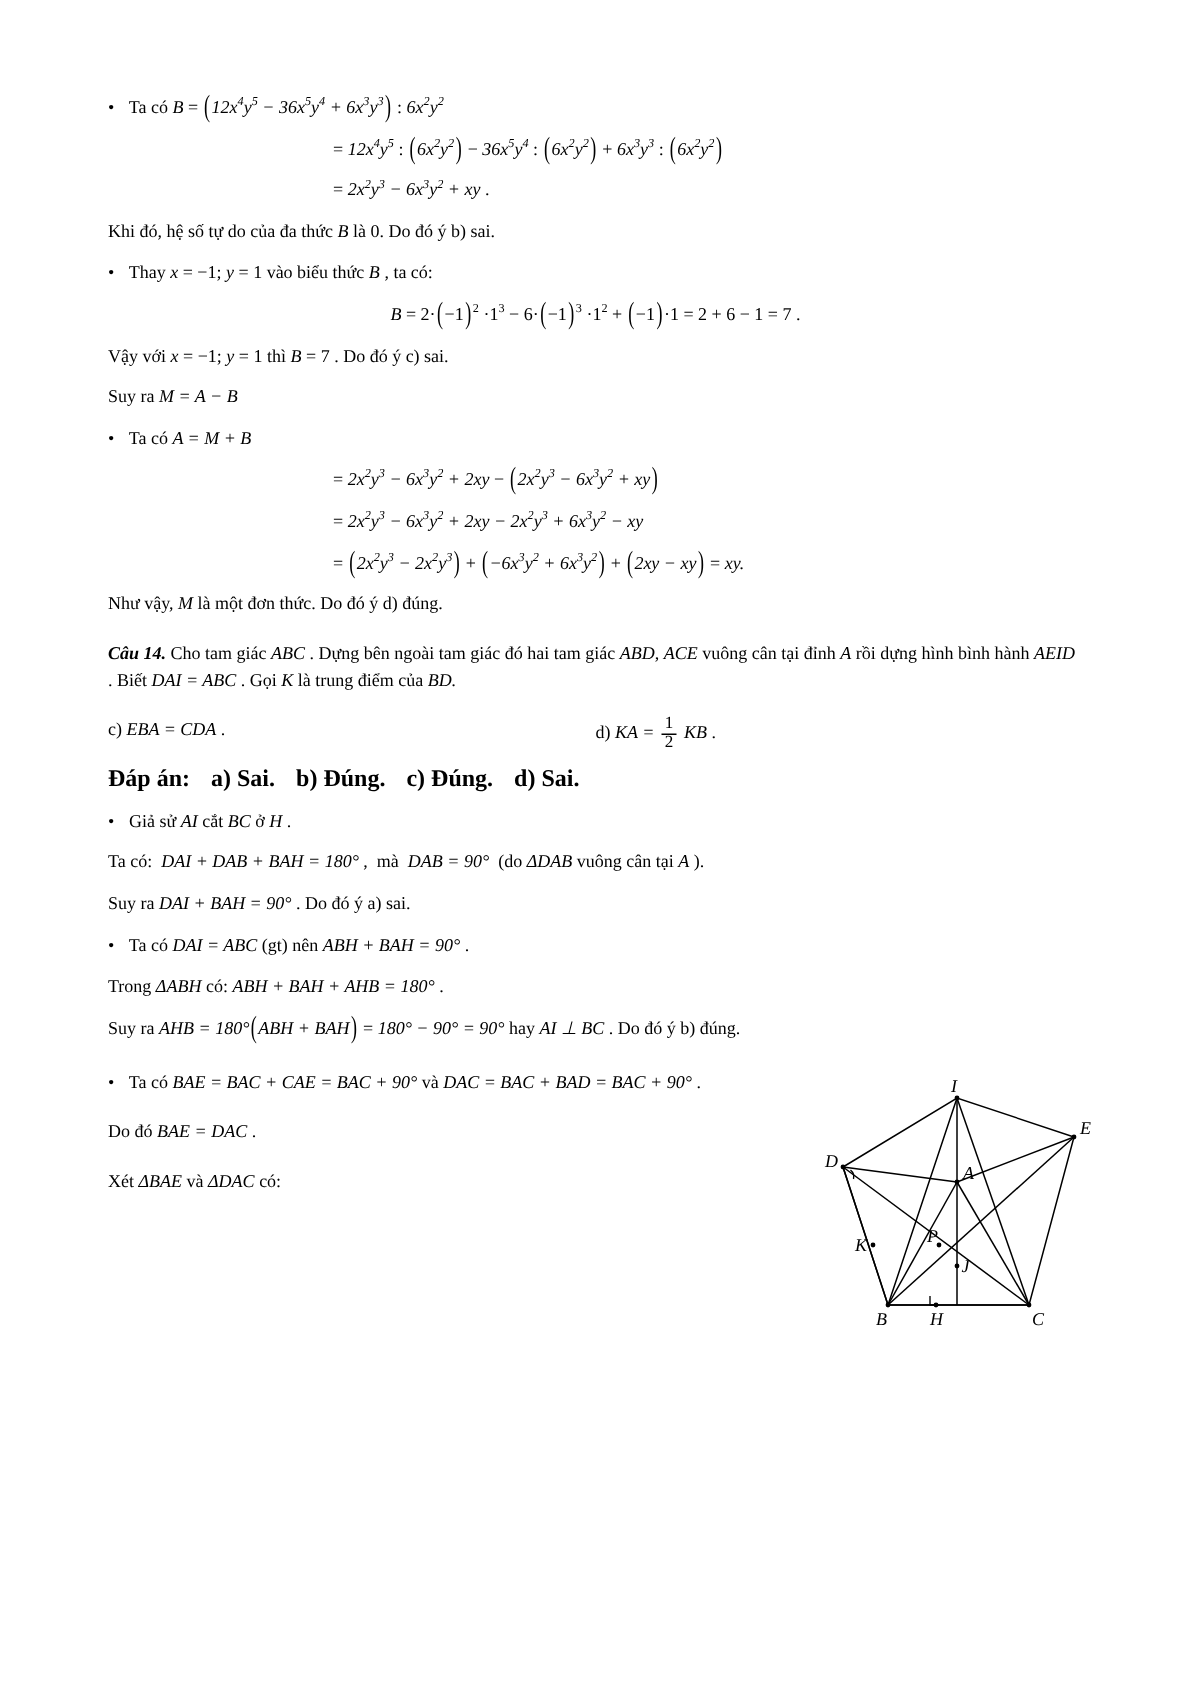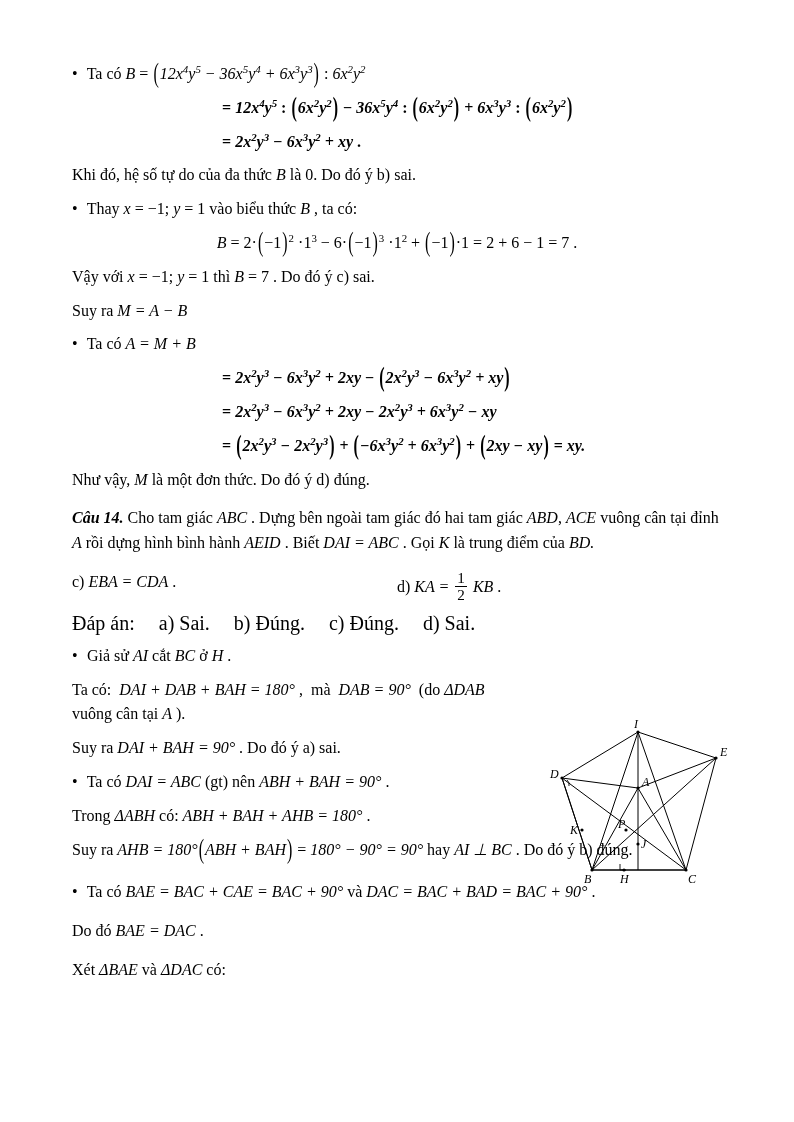--- a/index.html
+++ b/index.html
@@ -22,27 +22,27 @@
     padding: 0;
     box-sizing: border-box;
   }
   .content {
     position: absolute;
     left: 72px;
     top: 62px;
     width: 650px;
   }
   .line {
-    font-size: 16px;
+    font-size: 12px;
     line-height: 1.55;
     margin: 0 0 9px 0;
     white-space: nowrap;
   }
   .line.wrap { white-space: normal; }
-  .indent2 { padding-left: 150px; font-weight: bold; }
+  .indent2 { padding-left: 150px; }
   .bullet {
     display: inline-block;
     width: 11px;
   }
   .mathi {
     font-family: "Liberation Serif", serif;
     font-style: italic;
   }
   .bold { font-weight: bold; font-style: italic; }
   .eq-center {
@@ -71,23 +71,23 @@
   sup { font-size: 0.68em; vertical-align: super; line-height: 0; }
 
   .two-col {
     display: flex;
     width: 100%;
   }
   .two-col > div { flex: 0 0 50%; }
 
   .ans-row {
     display: flex;
-    gap: 24px;
-    font-weight: normal;
-    font-size: 20px;
+    gap: 14px;
+    font-weight: bold;
+    font-size: 16px;
     margin-bottom: 9px;
   }
   .figure {
     position: absolute;
     right: 42px;
     top: 718px;
     width: 232px;
     height: 180px;
   }
   .figure svg { display: block; }

